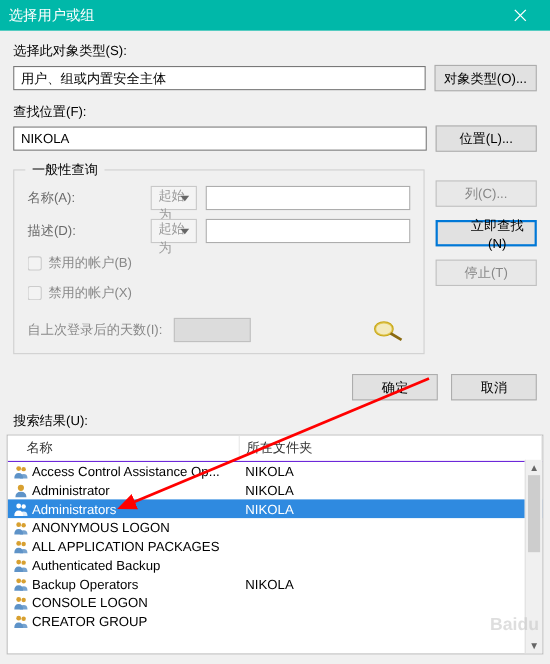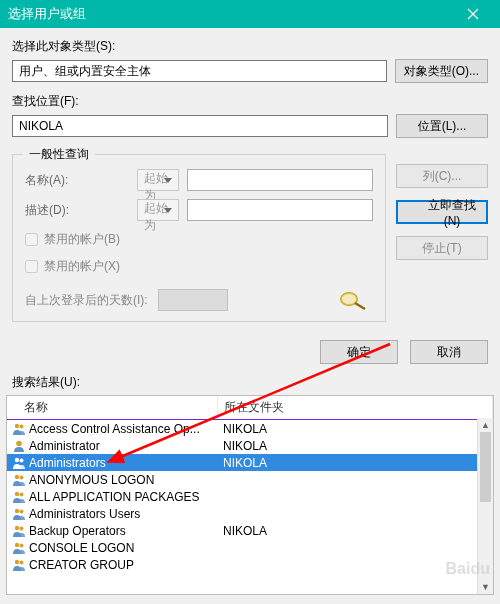--- a/index.html
+++ b/index.html
@@ -204,21 +204,21 @@
       </div>
       <div class="result-row">
         <span class="ricon">
           <svg width="14" height="14" viewBox="0 0 14 14">
             <circle cx="5" cy="4" r="2.2" fill="#d8a030"></circle>
             <circle cx="9.5" cy="4.5" r="2" fill="#d8a030"></circle>
             <path d="M1 13 Q1 8 5 8 Q9 8 9 13 Z" fill="#5e93c8"></path>
             <path d="M6 13 Q6 9 9.5 9 Q13 9 13 13 Z" fill="#5e93c8" opacity="0.85"></path>
           </svg>
         </span>
-        <span class="rname">Administrators Users</span>
+        <span class="rname">Authenticated Backup</span>
         <span class="rfolder"></span>
       </div>
       <div class="result-row">
         <span class="ricon">
           <svg width="14" height="14" viewBox="0 0 14 14">
             <circle cx="5" cy="4" r="2.2" fill="#d8a030"></circle>
             <circle cx="9.5" cy="4.5" r="2" fill="#d8a030"></circle>
             <path d="M1 13 Q1 8 5 8 Q9 8 9 13 Z" fill="#5e93c8"></path>
             <path d="M6 13 Q6 9 9.5 9 Q13 9 13 13 Z" fill="#5e93c8" opacity="0.85"></path>
           </svg>

